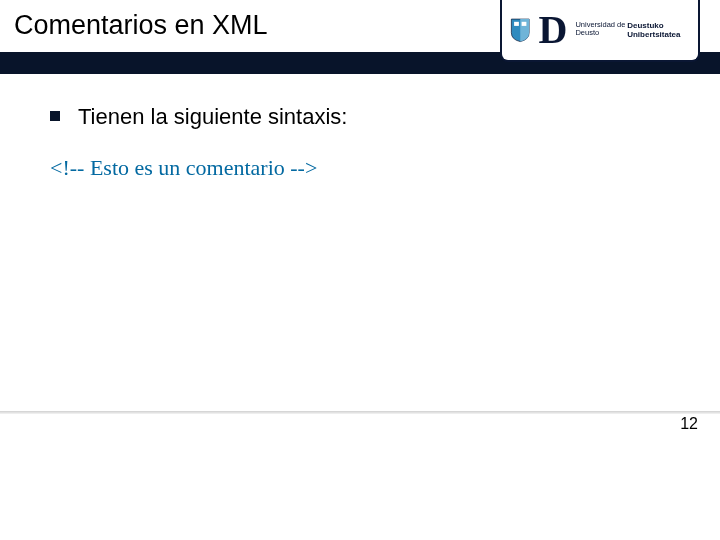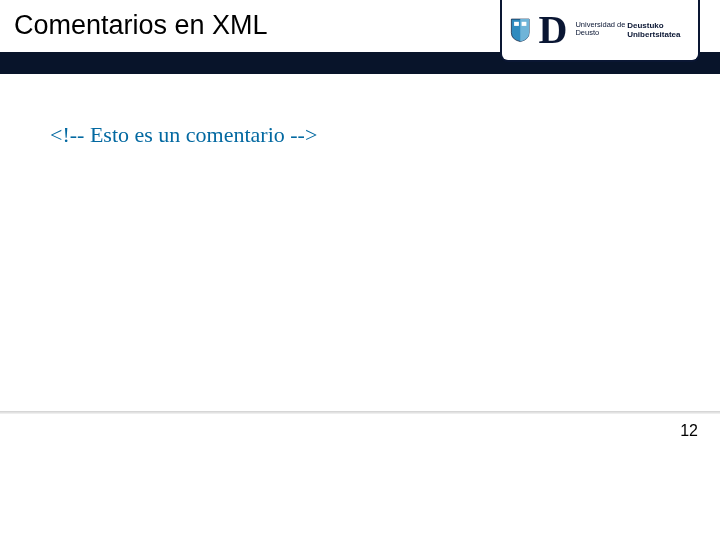--- a/index.html
+++ b/index.html
@@ -112,21 +112,21 @@
     position: absolute;
     left: 0;
     bottom: 36px;
     width: 100%;
     height: 3px;
     background: linear-gradient(to bottom, #d0d0d0, #f4f4f4);
   }
   .page-num {
     position: absolute;
     right: 22px;
-    bottom: 10px;
+    bottom: 17px;
     font-size: 16px;
     color: #000;
     margin-top: 16px;
   }
 </style>
 </head>
 <body>
 
 <div class="slide">
 
@@ -145,20 +145,21 @@
     </div>
     <div class="logo-d">D</div>
     <div class="logo-text">
       <span class="l1">Universidad de Deusto</span>
       <span class="l2">Deustuko Unibertsitatea</span>
     </div>
   </div>
 
   <div class="content">
     <ul class="bullet-list">
+      <li><span>Tienen la siguiente sintaxis:</span></li>
     </ul>
     <div class="code-line">&lt;!-- Esto es un comentario --&gt;</div>
   </div>
 
   <div class="footer-sep"></div>
   <div class="page-num">12</div>
 
 </div>
 
 </body></html>

